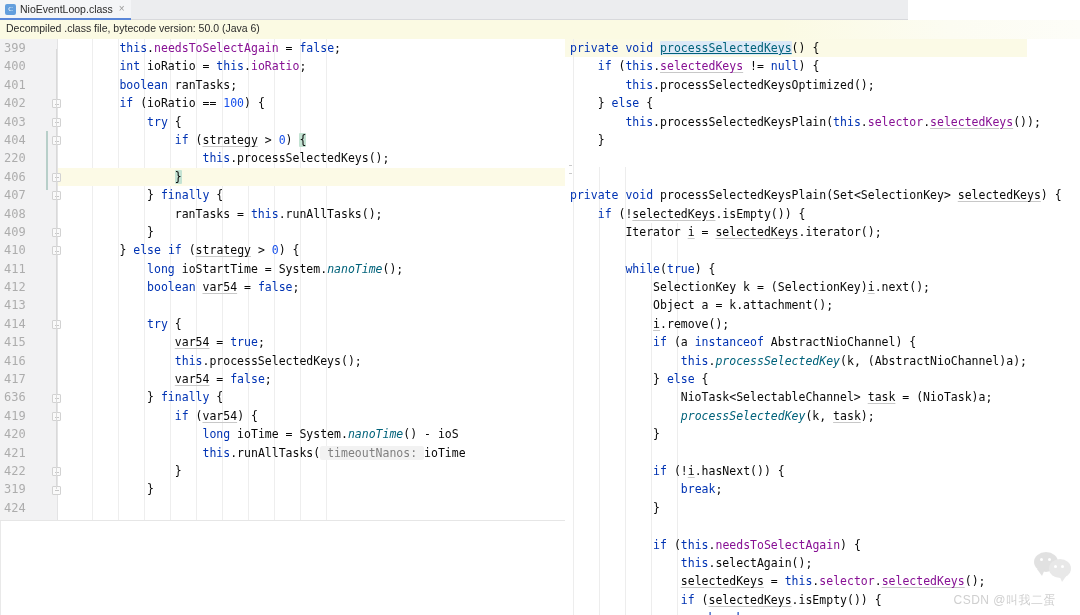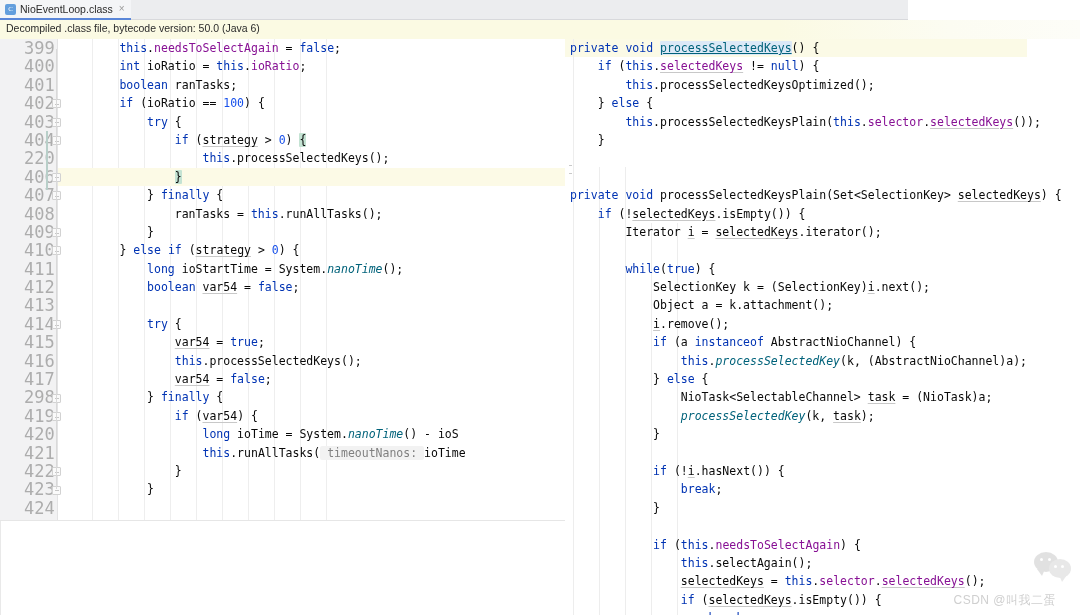--- a/index.html
+++ b/index.html
@@ -103,23 +103,22 @@
   }
   .linenos {
     position: absolute; left: 0; top: 0;
     width: 40px;
     text-align: left;
     padding-left: 4px;
   }
   .lineno {
     height: 18.4px; line-height: 18.4px;
     font-family: "DejaVu Sans Mono", monospace;
-    font-size: 17px;
+    font-size: 12px;
     color: #adadad;
-    margin-left: 20px;
   }
   .fold-marks {
     position: absolute; left: 52px; top: 0;
     width: 12px; height: 481px;
   }
   .fold-mark {
     position: absolute;
     left: 0; width: 9px; height: 9px;
     border: 1px solid #d2d2d2;
     border-radius: 1px;
@@ -328,26 +327,26 @@
             <div class="lineno">408</div>
             <div class="lineno">409</div>
             <div class="lineno">410</div>
             <div class="lineno">411</div>
             <div class="lineno">412</div>
             <div class="lineno">413</div>
             <div class="lineno">414</div>
             <div class="lineno">415</div>
             <div class="lineno">416</div>
             <div class="lineno">417</div>
-            <div class="lineno">298</div>
+            <div class="lineno">636</div>
             <div class="lineno">419</div>
             <div class="lineno">420</div>
             <div class="lineno">421</div>
             <div class="lineno">422</div>
-            <div class="lineno">423</div>
+            <div class="lineno">319</div>
             <div class="lineno">424</div>
           </div>
       </div>
       <div class="gutter-fold-rail"></div>
       <div class="fold-marks" id="foldMarksL">
           <div class="fold-mark" style="top: 60.2px;"></div>
           <div class="fold-mark" style="top: 78.6px;"></div>
           <div class="fold-mark" style="top: 97px;"></div>
           <div class="fold-mark" style="top: 133.8px;"></div>
           <div class="fold-mark" style="top: 152.2px;"></div>

